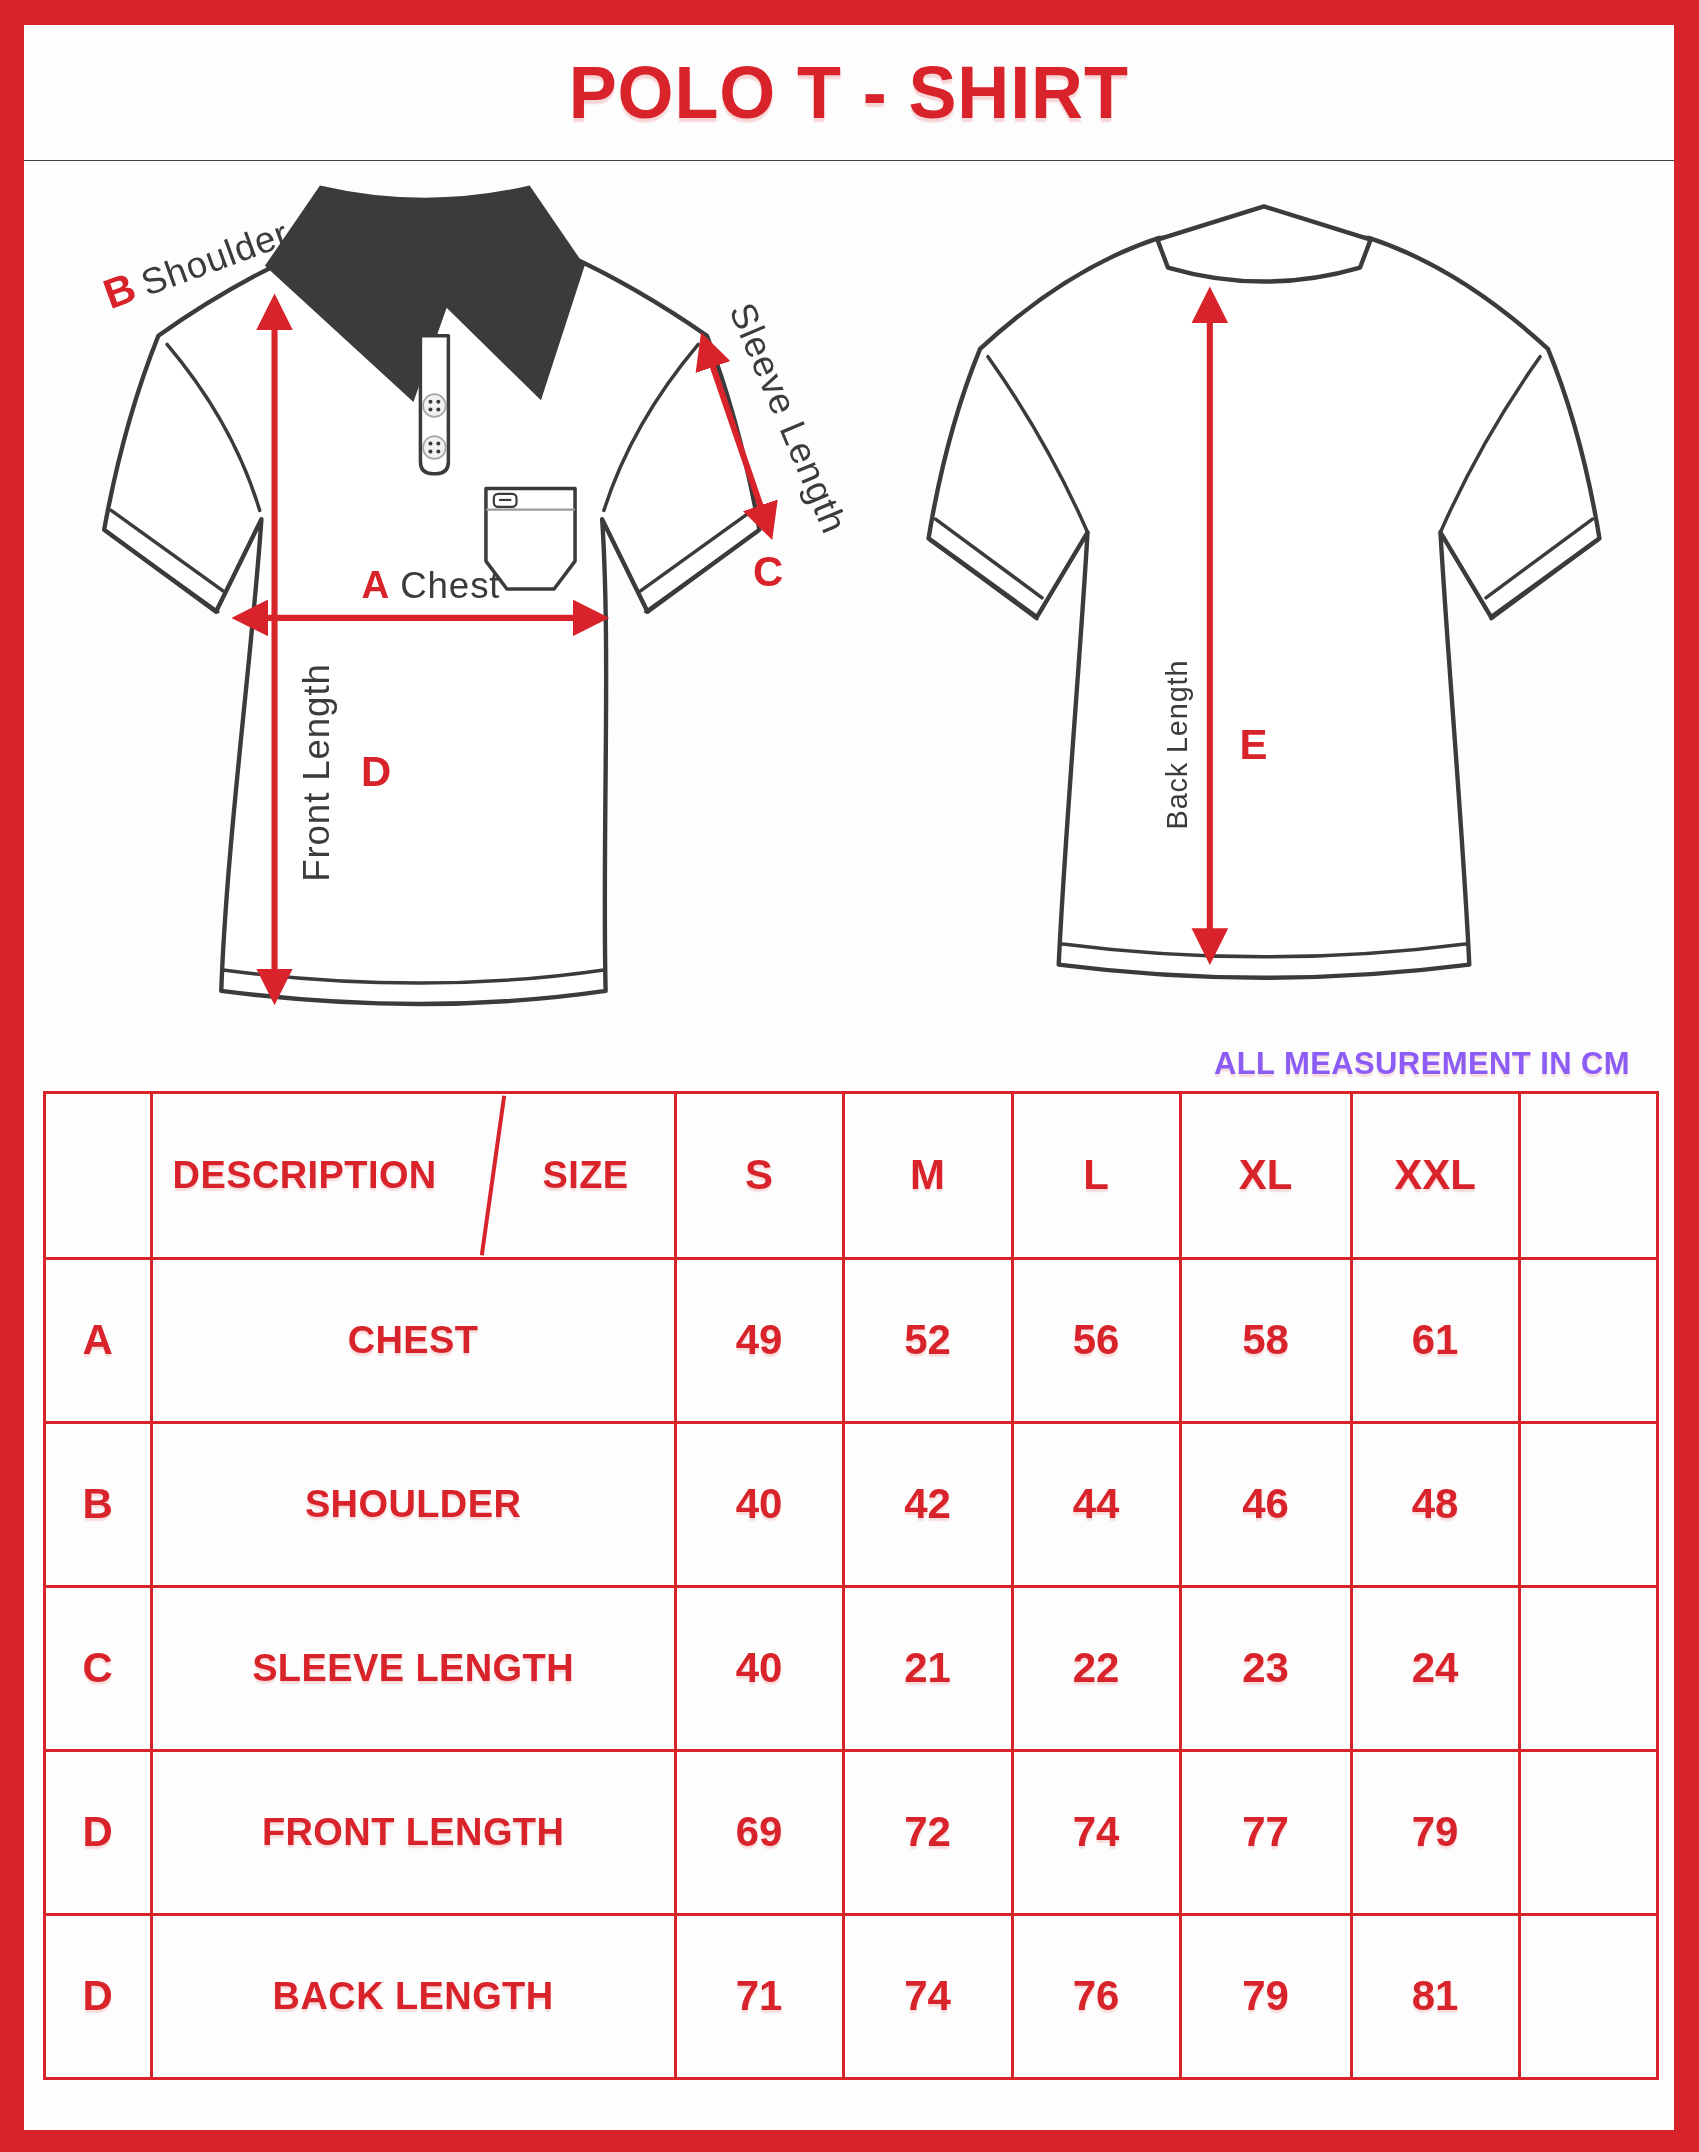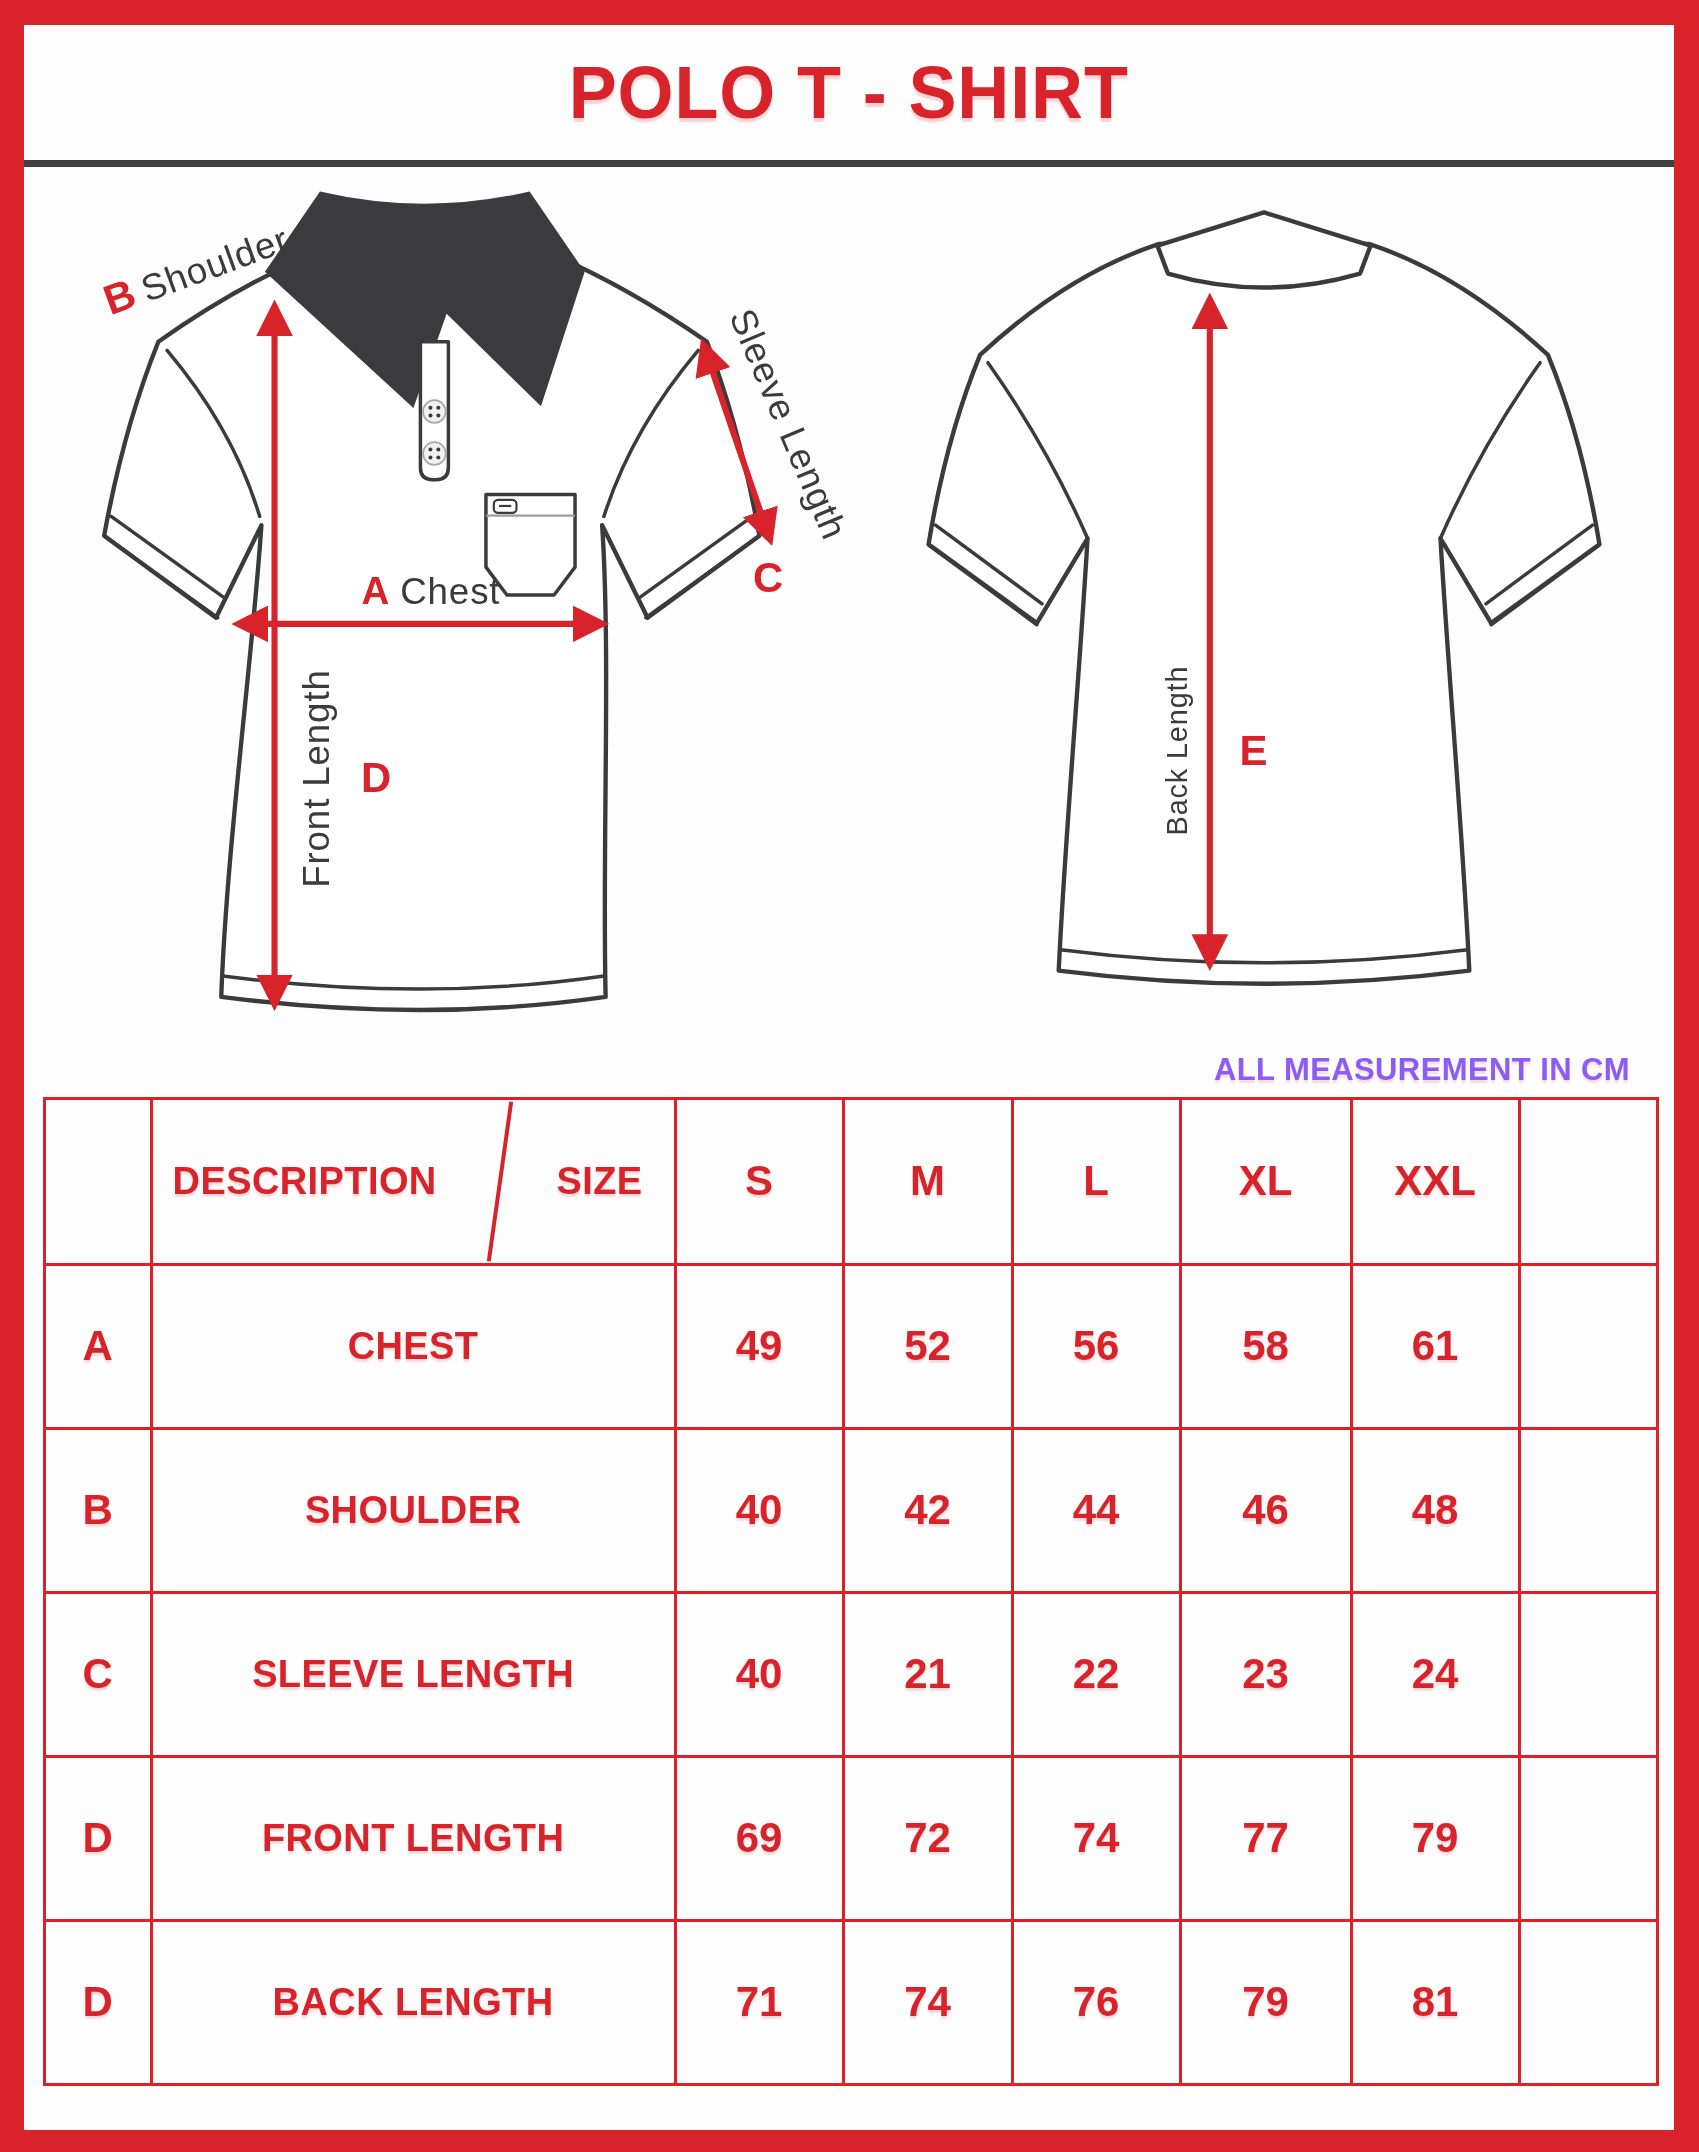--- a/index.html
+++ b/index.html
@@ -8,21 +8,21 @@
     background:#d8232a;padding:24.5px 26px 23px 23.6px;
     font-family:"Liberation Sans",sans-serif;
     position:relative;
   }
   .inner{
     background:#fdfdfd;width:100%;height:100%;
     display:flex;flex-direction:column;box-sizing:border-box;
   }
   
   .title-box{
-    height:135px;border-bottom:7px solid #404040;
+    height:135px;border-bottom:1px solid #404040;
     display:flex;align-items:center;justify-content:center;flex:none;
   }
   .title-box h1{
     margin:0;color:#d8232a;font-size:75px;font-weight:700;letter-spacing:0.9px;
     text-shadow:0 3.5px 1.7px rgba(216,35,42,.18);
     transform:scaleX(.96);
   }
   
   .diagrams{display:flex;align-items:flex-start;padding-left:12.2px;flex:none;height:910px;overflow:visible;}
   svg{display:block;overflow:visible;}
@@ -47,21 +47,21 @@
     border-collapse:collapse;table-layout:fixed;
     width:1611px;height:985px;margin:8.7px 0 0 19px;flex:none;
     color:#d8232a;text-shadow:0 2.6px 1.7px rgba(216,35,42,.15);
   }
   .size-table td{border:3.5px solid #d8232a;text-align:center;vertical-align:middle;overflow:visible;}
   .size-table tr{height:164px;}
   .letter-cell{font-size:42px;font-weight:700;}
   .desc-cell{font-size:38px;font-weight:700;letter-spacing:0.4px;}
   .value-cell{font-size:42px;font-weight:700;margin-top:30px;}
   .size-head{font-size:42px;font-weight:700;}
-  .ds-wrap{display:flex;align-items:center;justify-content:space-between;height:100%;padding:0 30px 0 19px;box-sizing:border-box;}
+  .ds-wrap{display:flex;align-items:center;justify-content:space-between;height:100%;padding:0 44px 0 19px;box-sizing:border-box;}
   .ds-wrap .dsl{font-size:38px;font-weight:700;letter-spacing:0.4px;}
   .slash{width:3.5px;height:161px;background:#d8232a;transform:rotate(8deg);flex:none;margin-left:7px;}
 </style>
 </head>
 <body>
 
 <div class="page">
   <div class="inner">
 
     <header class="title-box">

